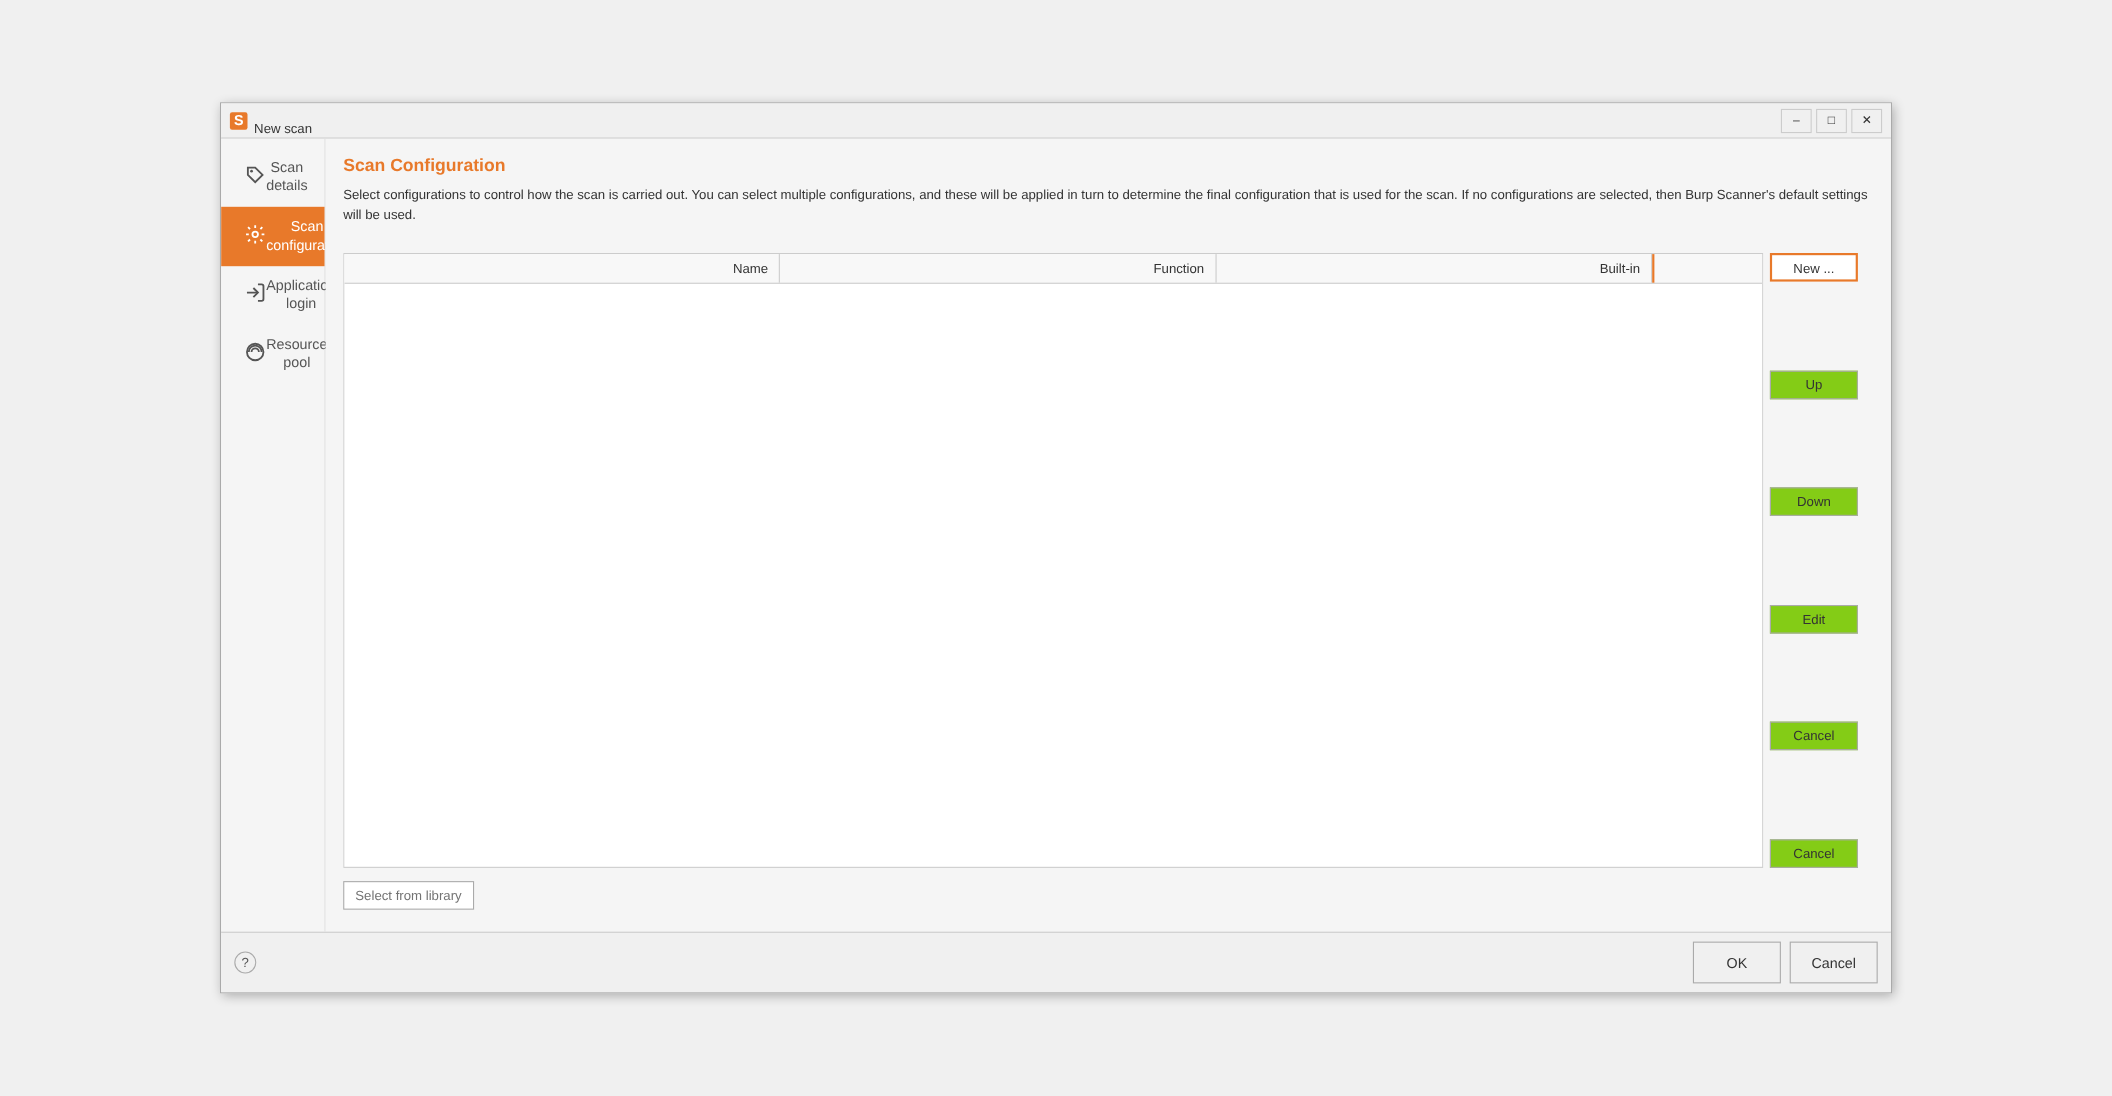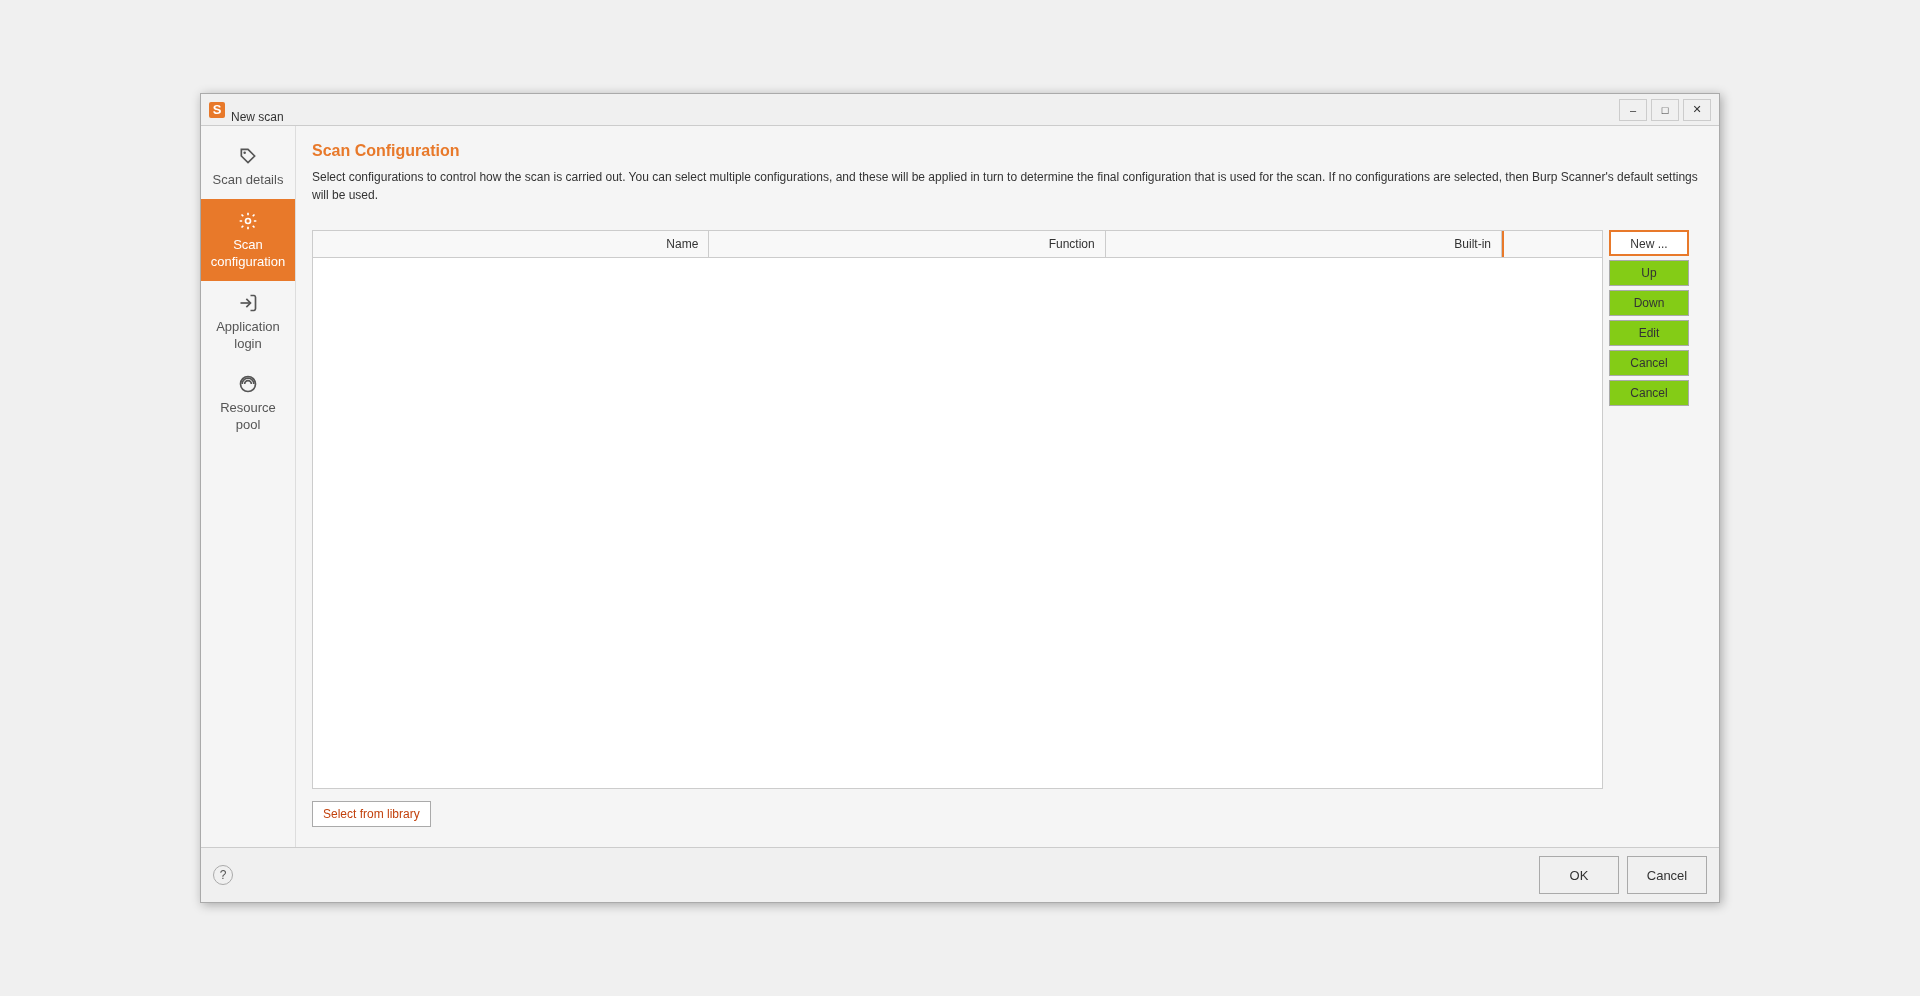--- a/index.html
+++ b/index.html
@@ -91,23 +91,23 @@
       border-right: 1px solid #ddd;
       display: flex;
       flex-direction: column;
       align-items: center;
       padding-top: 8px;
     }
 
     .sidebar-item {
       width: 100%;
       display: flex;
-      flex-direction: column;
-      align-items: center;
-      padding: 10px 7px;
+      flex-direction: row;
+      align-items: center;
+      padding: 10px 21px;
       cursor: pointer;
       color: #555;
       text-align: center;
       font-size: 11px;
       line-height: 1.3;
     }
 
     .sidebar-item.active {
       background: #e8792a;
       color: white;
@@ -188,20 +188,21 @@
       overflow-y: auto;
     }
 
     .right-panel {
       width: 100px;
       display: flex;
       flex-direction: column;
       padding: 0 6px 0 6px;
       gap: 4px;
       padding-top: 0;
+      justify-content: space-between;
     }
 
     .action-btn {
       width: 80px;
       height: 26px;
       background: #84cc16;
       border: 1px solid #aaa;
       cursor: pointer;
       font-size: 12px;
       text-align: center;
@@ -235,21 +236,21 @@
       padding: 4px 0;
     }
 
     .select-library-btn {
       height: 26px;
       padding: 0 10px;
       background: white;
       border: 1px solid #aaa;
       cursor: pointer;
       font-size: 12px;
-      color: #c2410c;
+      color: #737373;
     }
 
     .footer {
       display: flex;
       justify-content: flex-end;
       align-items: center;
       padding: 8px 12px;
       border-top: 1px solid #ccc;
       background: #f0f0f0;
       gap: 8px;

